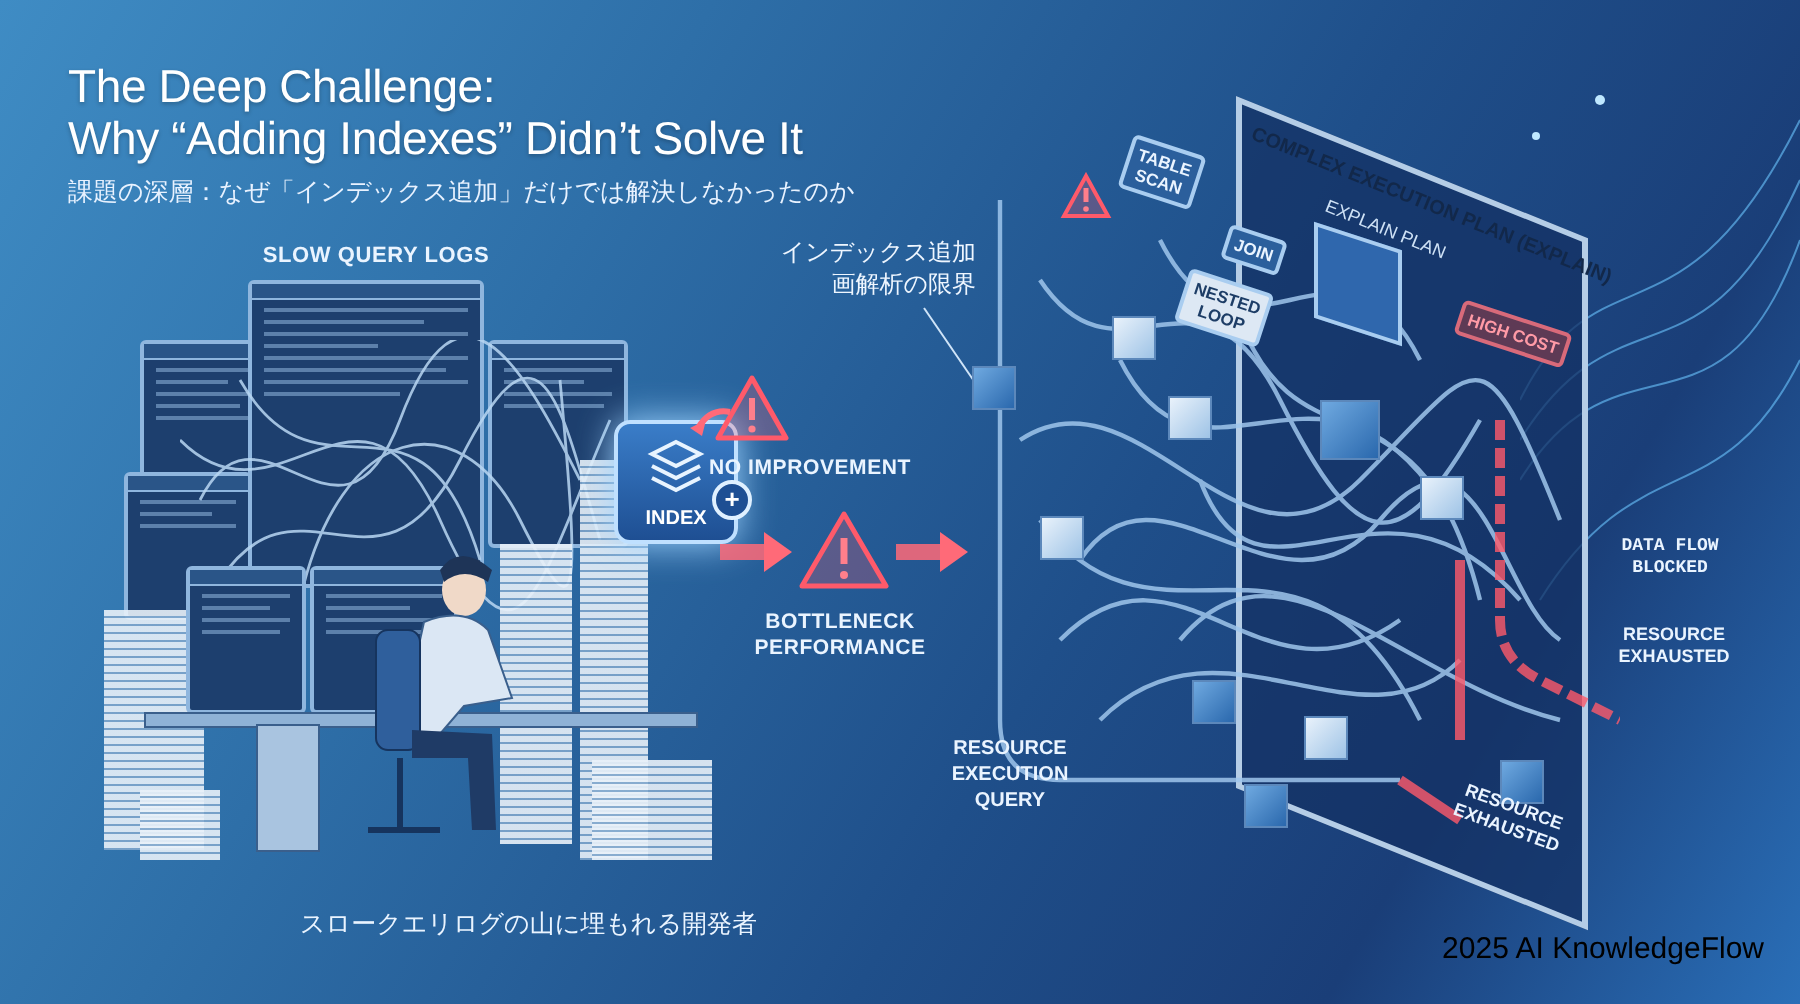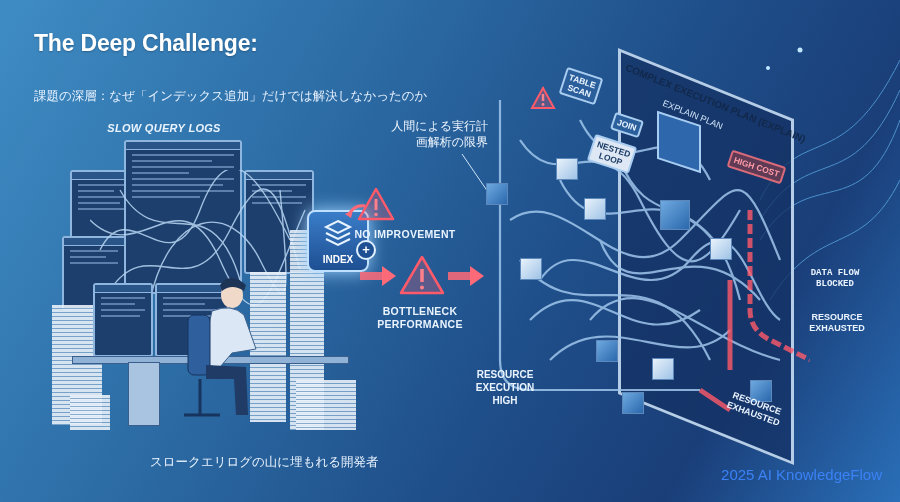--- a/index.html
+++ b/index.html
@@ -1,25 +1,25 @@
 <!DOCTYPE html>
 <html><head>
 <meta charset="utf-8">
 <style>
   html,body{margin:0;padding:0;}
   body{width:900px;height:502px;overflow:hidden;position:relative;
     font-family:"Liberation Sans","DejaVu Sans",sans-serif;color:#fff;
     background:linear-gradient(120deg,#3f8cc4 0%,#2e6fa8 30%,#1f4f8a 60%,#1a3e78 80%,#2a6fb8 100%);}
   .abs{position:absolute;}
-  .title{left:34px;top:30px;font-size:23px;font-weight:bold;line-height:26px;letter-spacing:-0.2px;text-shadow:0 1px 2px rgba(0,0,0,.25);}
+  .title{left:34px;top:30px;font-size:23px;font-weight:normal;line-height:26px;letter-spacing:-0.2px;text-shadow:0 1px 2px rgba(0,0,0,.25);}
   .subtitle{left:34px;top:88px;font-size:12.5px;color:#e8f2ff;}
   .label{font-size:11px;font-weight:bold;text-align:center;color:#eaf4ff;letter-spacing:.3px;}
   .small{font-size:9px;font-weight:bold;text-align:center;color:#eaf4ff;line-height:11px;}
   .caption{left:150px;top:454px;font-size:12.5px;color:#eaf4ff;}
-  .footer{right:18px;top:466px;font-size:15px;color:#3b82f6;}
+  .footer{right:18px;top:466px;font-size:15px;color:#000000;}
   .win{position:absolute;background:#1d3f6e;border:2px solid #8fb6de;border-radius:3px;}
   .win .bar{height:7px;background:#2a5588;border-bottom:1px solid #8fb6de;}
   .win .line{height:2px;background:#8fb6de;opacity:.55;margin:4px 6px;}
   .index-card{left:286px;top:210px;width:58px;height:58px;border-radius:8px;background:linear-gradient(#3a7dc8,#1e4f93);border:2px solid #bfe0ff;box-shadow:0 0 18px #9fd4ff;margin-left:21px;}
   .index-card .txt{position:absolute;bottom:5px;left:0;right:0;text-align:center;font-size:10px;font-weight:bold;}
   .plus{position:absolute;right:-9px;bottom:10px;width:16px;height:16px;border-radius:50%;background:#1e4f93;border:2px solid #dff0ff;font-size:13px;line-height:15px;text-align:center;font-weight:bold;}
   .warn{position:absolute;}
   .panel{position:absolute;left:618px;top:48px;width:170px;height:340px;background:rgba(20,50,100,.75);border:3px solid #b5cde6;transform:skewY(22deg);transform-origin:top left;}
   .plan-title{left:628px;top:62px;font-size:10px;font-weight:bold;color:#12284a;transform:rotate(22deg);transform-origin:left top;white-space:nowrap;}
   .node-label{position:absolute;background:#2b5f9c;border:2px solid #a9cdf0;border-radius:3px;font-size:8.5px;font-weight:bold;text-align:center;line-height:10px;padding:2px 3px;color:#eaf4ff;}
@@ -27,24 +27,25 @@
   .node-label.red{background:#5e3a55;border-color:#d86a7a;color:#ff9aa6;}
   .cube{position:absolute;width:20px;height:20px;background:linear-gradient(135deg,#e9f2fb,#9ec3e6);border:1px solid #5c88bb;}
   .cube.blue{background:linear-gradient(135deg,#6fa9e0,#2a68ad);}
   .paper{position:absolute;background:repeating-linear-gradient(#e9f1f9 0 3px,#7fa6cc 3px 4px);opacity:.9;}
 </style>
 </head>
 <body>
 
 <div class="abs title">
   <div>The Deep Challenge:</div>
+  <div>Why “Adding Indexes” Didn’t Solve It</div>
 </div>
 <div class="abs subtitle">課題の深層：なぜ「インデックス追加」だけでは解決しなかったのか</div>
 
-<div class="abs label" style="left:104px;top:122px;width:120px;font-style:italic;">SLOW QUERY LOGS</div>
+<div class="abs label" style="left:128px;top:122px;width:120px;">SLOW QUERY LOGS</div>
 
 <div class="win" style="left:70px;top:170px;width:60px;height:110px;">
     <div class="bar"></div>
     <div class="line"></div>
     <div class="line" style="width:60%"></div>
     <div class="line"></div>
     <div class="line" style="width:70%"></div>
     <div class="line"></div>
   </div>
 <div class="win" style="left:124px;top:140px;width:114px;height:150px;">
@@ -149,21 +150,21 @@
 <svg class="abs" style="left:448px;top:266px;" width="36" height="20">
   <rect x="0" y="6" width="22" height="8" fill="#ff6a78" opacity=".85"></rect>
     <path d="M22 0 L36 10 L22 20 Z" fill="#ff6a78"></path>
 </svg>
 <div class="abs label" style="left:370px;top:305px;width:100px;font-size:10.5px;line-height:13px;">
   <div>BOTTLENECK</div>
   <div>PERFORMANCE</div>
 </div>
 
 <div class="abs" style="left:388px;top:118px;font-size:12px;text-align:right;width:100px;line-height:16px;color:#eef6ff;">
-  <div>人間による実行計</div>
+  <div>インデックス追加</div>
   <div>画解析の限界</div>
 </div>
 <svg class="abs" style="left:460px;top:152px;" width="30" height="42">
     <line x1="2" y1="2" x2="28" y2="40" stroke="#cfe4f8" stroke-width="1"></line>
   </svg>
 
 <svg class="abs" style="left:760px;top:0;" width="140" height="360">
   <g fill="none" stroke="#6cc6ff" stroke-width="1" opacity=".6">
     <path d="M0 200 C40 120, 80 180, 140 60"></path>
       <path d="M0 220 C50 140, 90 200, 140 90"></path>
@@ -239,17 +240,17 @@
   <div>RESOURCE</div>
   <div>EXHAUSTED</div>
 </div>
 <div class="abs small" style="left:720px;top:398px;width:70px;transform:rotate(20deg);">
   <div>RESOURCE</div>
   <div>EXHAUSTED</div>
 </div>
 <div class="abs small" style="left:470px;top:368px;width:70px;font-size:10px;line-height:13px;">
   <div>RESOURCE</div>
   <div>EXECUTION</div>
-  <div>HIGH</div>
+  <div>QUERY</div>
 </div>
 
 <div class="abs caption">スロークエリログの山に埋もれる開発者</div>
 <div class="abs footer">2025 AI KnowledgeFlow</div>
 
 </body></html>

